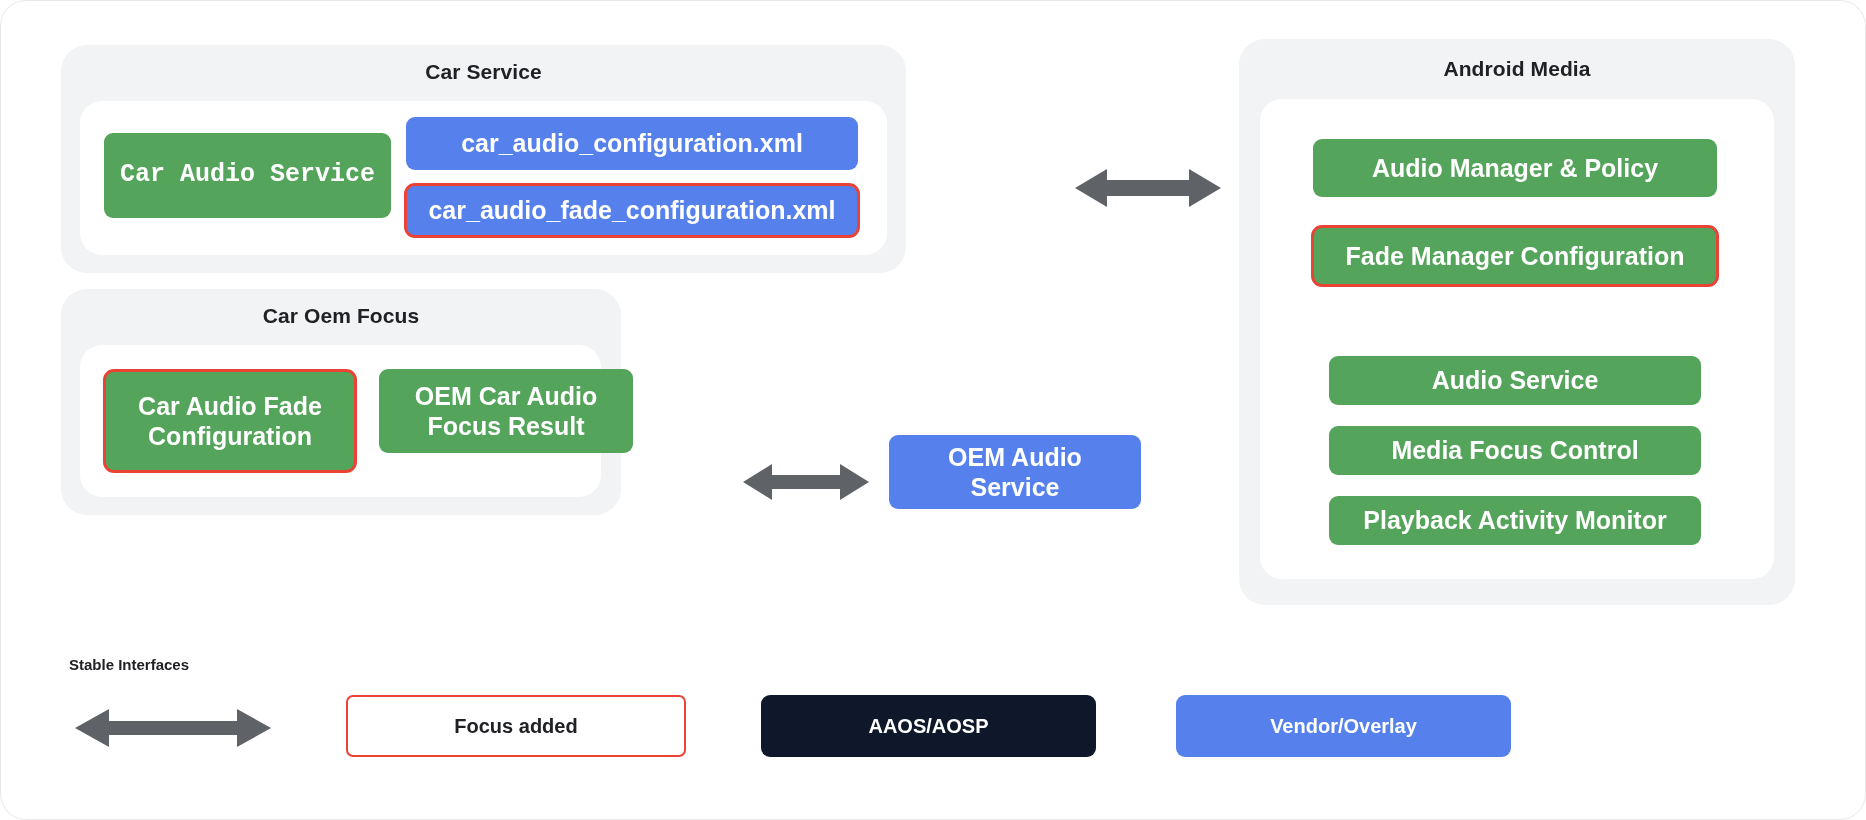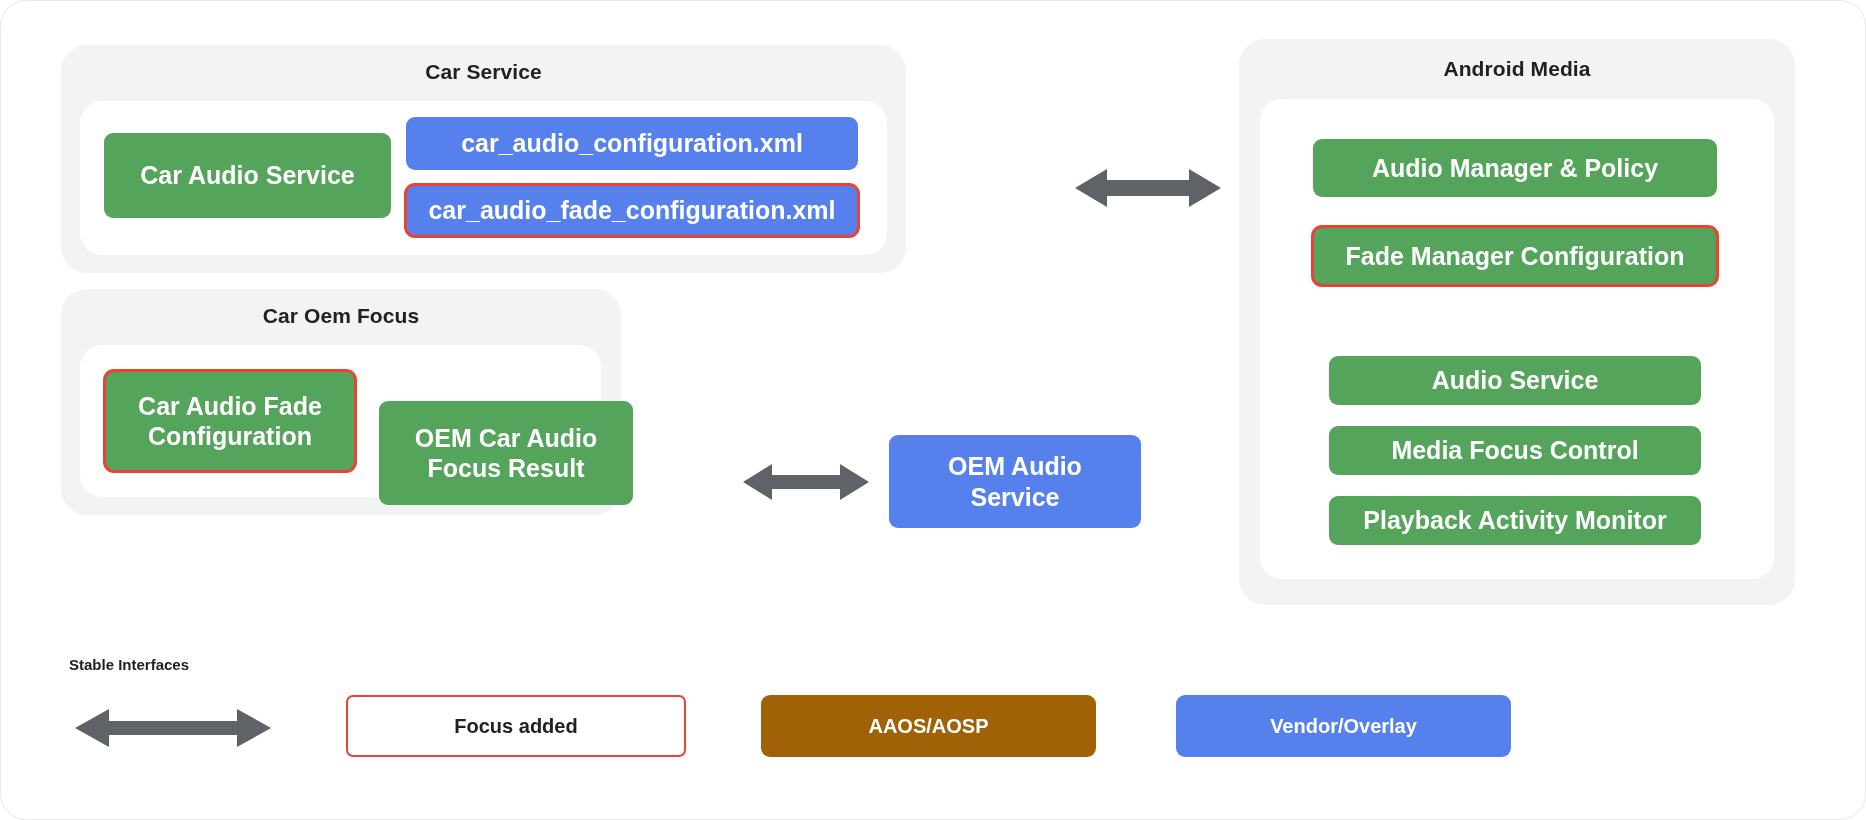--- a/index.html
+++ b/index.html
@@ -87,66 +87,66 @@
     font-size: 20px;
     font-weight: bold;
     text-align: center;
   }
   .legend-chip.outline {
     background: #ffffff;
     border: 2px solid #ea4335;
     color: #202124;
     border-radius: 7px;
   }
-  .legend-chip.green { background: #a16207; color: #ffffff; }
+  .legend-chip.green { background: #0f172a; color: #ffffff; }
   .legend-chip.blue  { background: #5681ec; color: #ffffff; }
 </style>
 </head>
 <body>
 
 <div class="slide">
 
   <div class="group" style="left:60px; top:44px; width:845px; height:228px;">
     <div class="group-title" style="margin-top:15px;">Car Service</div>
     <div class="inner-card" style="left:19px; top:56px; width:807px; height:154px;"></div>
 
-    <div class="node green" style="left:43px; top:88px; width:287px; height:85px;">Car Audio Service</div>
+    <div class="node green" style="left:43px; top:88px; width:287px; height:85px;font-family:Liberation Mono, monospace;">Car Audio Service</div>
 
     <div class="node blue" style="left:345px; top:72px; width:452px; height:53px;">car_audio_configuration.xml</div>
 
     <div class="node blue highlight" style="left:343px; top:138px; width:456px; height:55px;">car_audio_fade_configuration.xml</div>
   </div>
 
   <div class="group" style="left:60px; top:288px; width:560px; height:226px;">
     <div class="group-title" style="margin-top:15px;">Car Oem Focus</div>
     <div class="inner-card" style="left:19px; top:56px; width:521px; height:152px;"></div>
 
     <div class="node green highlight" style="left:42px; top:80px; width:254px; height:104px;">Car Audio Fade
 Configuration</div>
 
-    <div class="node green" style="left:318px; top:80px; width:254px; height:104px;margin-top:32px;">OEM Car Audio
+    <div class="node green" style="left:318px; top:80px; width:254px; height:84px;">OEM Car Audio
 Focus Result</div>
   </div>
 
   <div class="group" style="left:1238px; top:38px; width:556px; height:566px;">
     <div class="group-title" style="margin-top:18px;">Android Media</div>
     <div class="inner-card" style="left:21px; top:60px; width:514px; height:480px;"></div>
 
     <div class="node green" style="left:74px; top:100px; width:404px; height:58px;">Audio Manager &amp; Policy</div>
 
     <div class="node green highlight" style="left:72px; top:186px; width:408px; height:62px;">Fade Manager Configuration</div>
 
     <div class="node green" style="left:90px; top:387px; width:372px; height:49px;">Media Focus Control</div>
 
     <div class="node green" style="left:90px; top:317px; width:372px; height:49px;">Audio Service</div>
 
     <div class="node green" style="left:90px; top:457px; width:372px; height:49px;">Playback Activity Monitor</div>
   </div>
 
-  <div class="node blue" style="left:888px; top:434px; width:252px; height:93px;">OEM Audio
+  <div class="node blue" style="left:888px; top:434px; width:252px; height:74px;">OEM Audio
 Service</div>
 
   <svg class="arrow" style="left:1072px; top:164px;" width="150" height="46" viewBox="0 0 150 46">
     <path d="M 2 23 L 34 4 L 34 15 L 116 15 L 116 4 L 148 23 L 116 42 L 116 31 L 34 31 L 34 42 Z" fill="#5f6368"></path>
   </svg>
 
   <svg class="arrow" style="left:740px; top:459px;" width="130" height="44" viewBox="0 0 130 44">
     <path d="M 2 22 L 31 4 L 31 15 L 99 15 L 99 4 L 128 22 L 99 40 L 99 29 L 31 29 L 31 40 Z" fill="#5f6368"></path>
   </svg>
 

